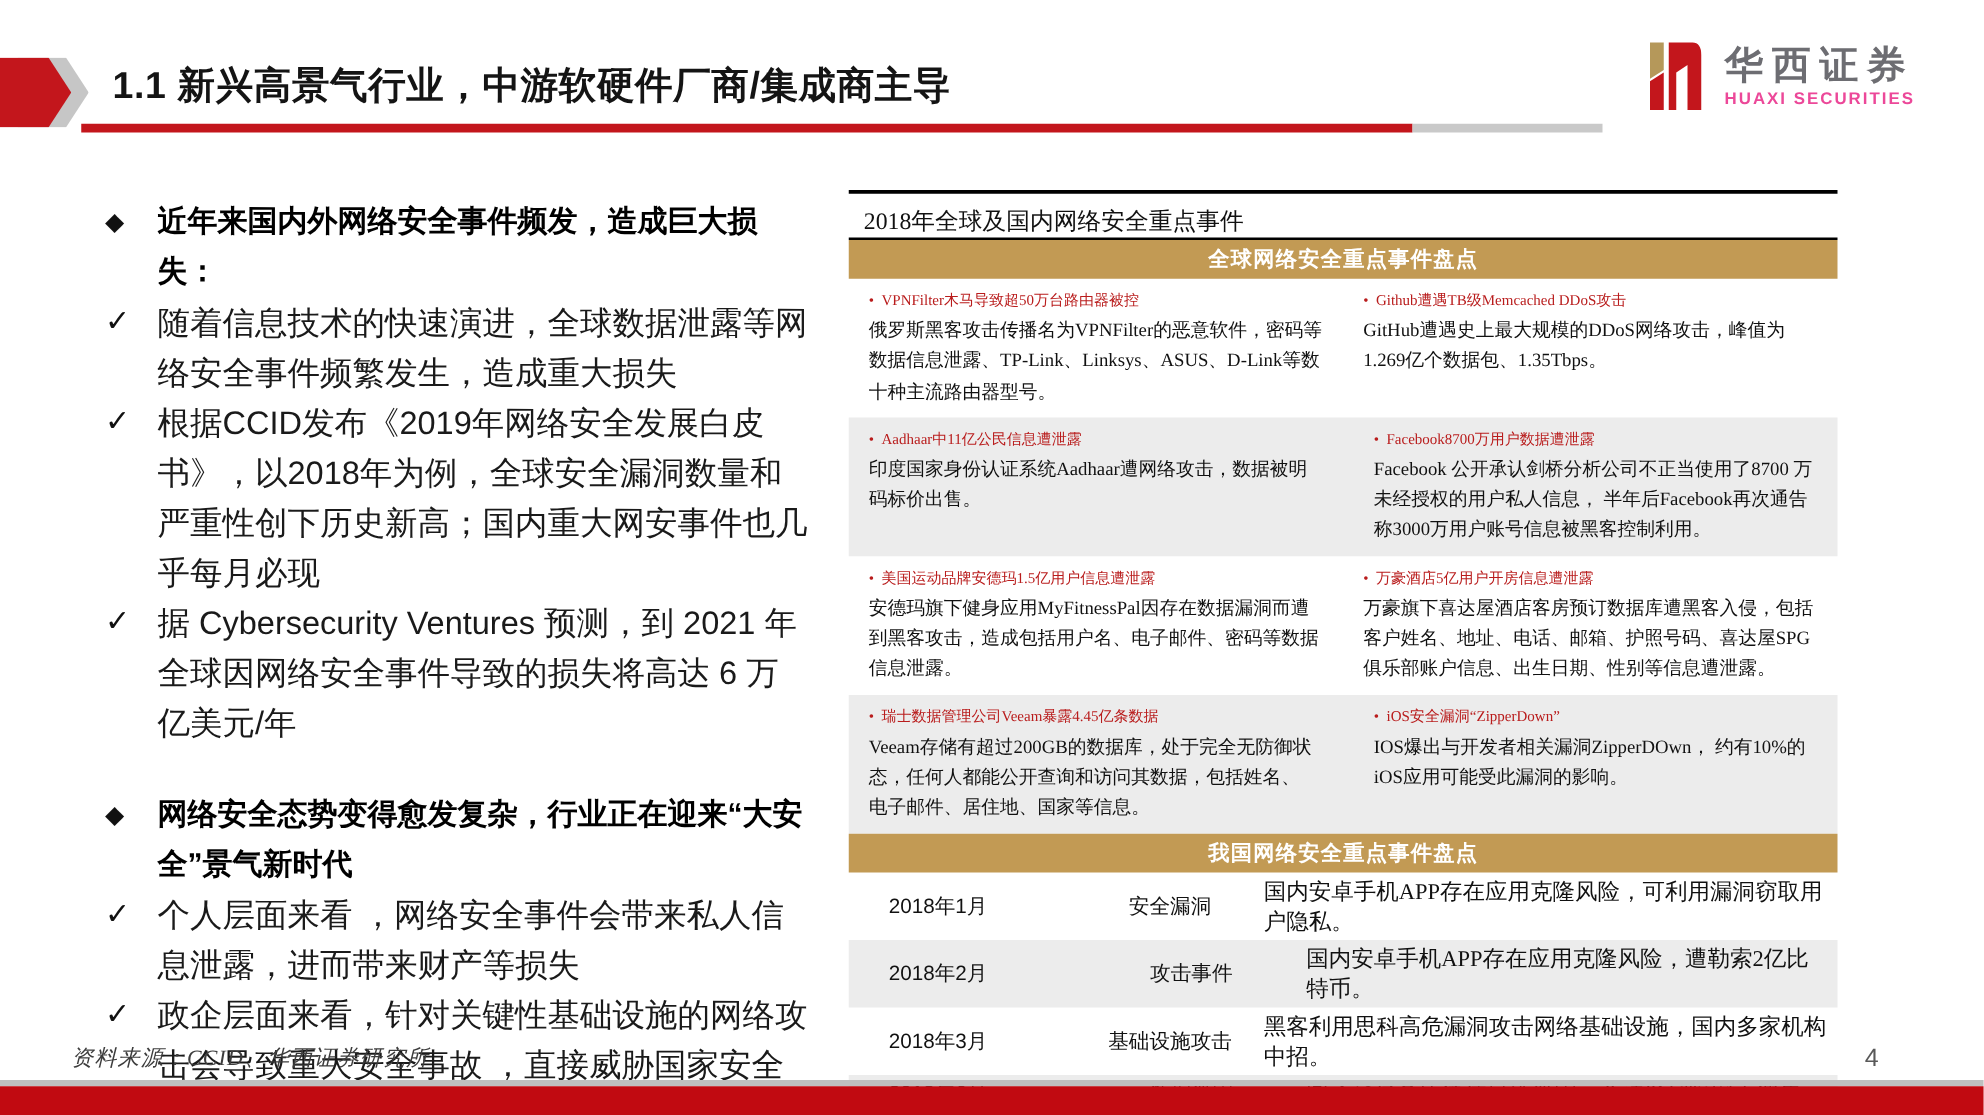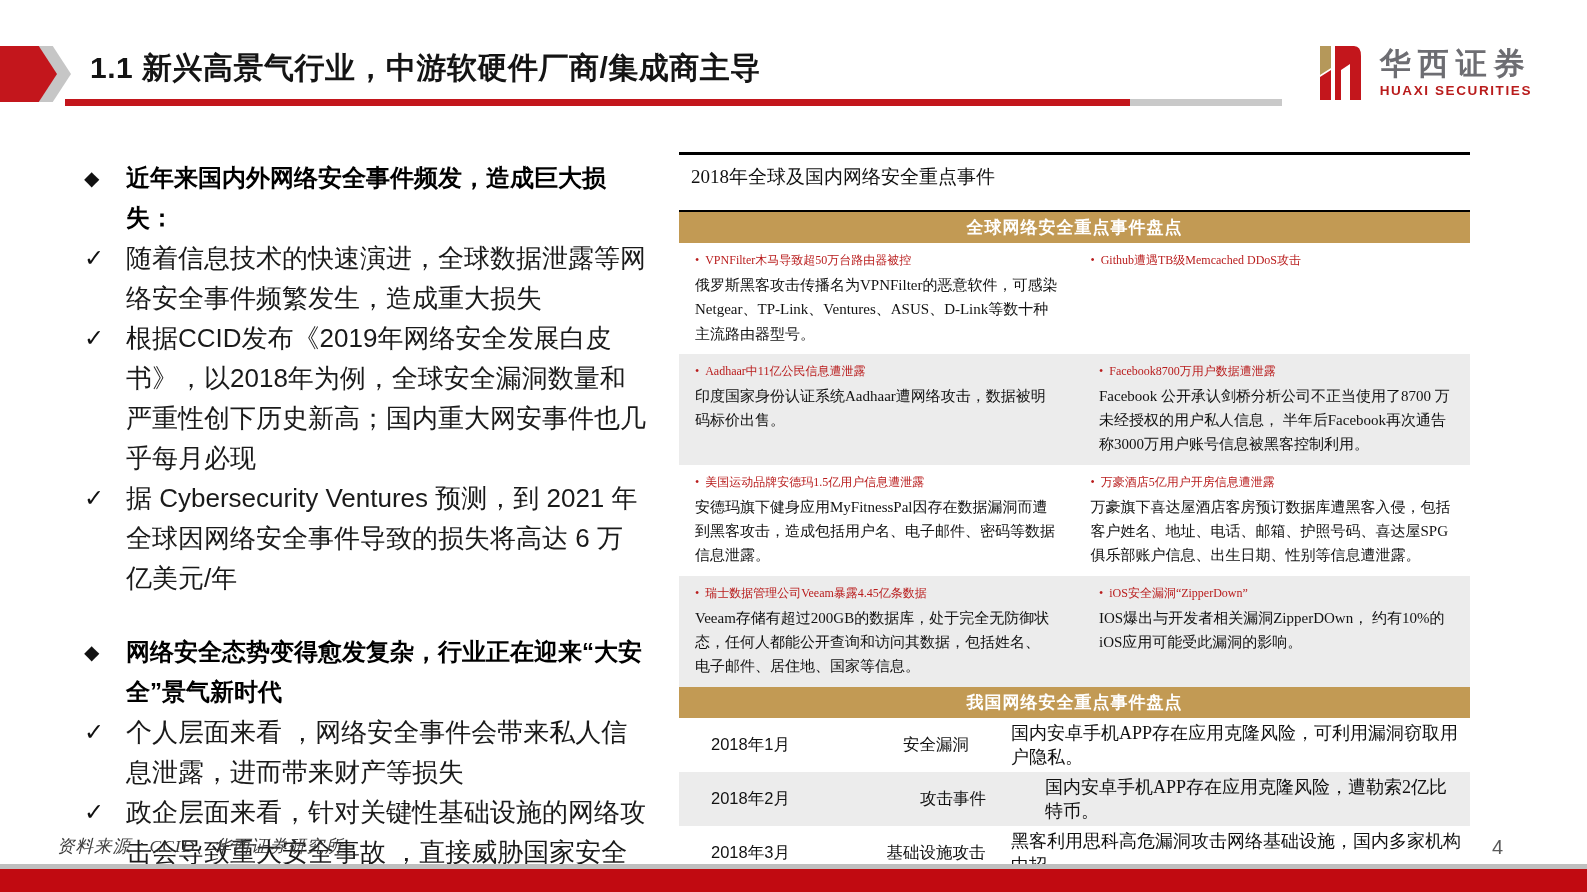--- a/index.html
+++ b/index.html
@@ -16,42 +16,42 @@
     clip-path:polygon(0 0,68% 0,100% 50%,68% 100%,0 100%);}
   .chev.gray{left:14px;background:#c6c6c6;}
   .chev.red{left:0;background:#c3161c;}
   .page-title{
     position:absolute;left:90px;top:48px;margin:0;
     font-size:30px;font-weight:bold;color:#141414;letter-spacing:.5px;
   }
   .rule-red{position:absolute;left:65px;top:99px;width:1065px;height:7px;background:#c3161c;}
   .rule-gray{position:absolute;left:1130px;top:99px;width:152px;height:7px;background:#c9c9c9;}
 
-  .logo{position:absolute;right:55px;top:44px;display:flex;align-items:center;gap:14px;}
+  .logo{position:absolute;right:55px;top:32px;display:flex;align-items:center;gap:14px;}
   .logo-mark{width:52px;height:58px;}
   .logo-text{display:flex;flex-direction:column;line-height:1.1;}
   .logo-cn{font-size:31px;color:#6d6d72;letter-spacing:7px;font-weight:bold;
     font-family:"Liberation Serif","DejaVu Serif",serif;}
-  .logo-en{font-size:13.5px;color:#b91c1c;letter-spacing:1.6px;font-weight:bold;margin-top:3px;}
+  .logo-en{font-size:13.5px;color:#ec4899;letter-spacing:1.6px;font-weight:bold;margin-top:3px;}
 
   
   .left-col{position:absolute;left:84px;top:158px;width:562px;}
   .sec{margin-bottom:34px;}
   .li-row{display:flex;align-items:flex-start;}
   .li-marker{width:42px;flex:0 0 42px;font-size:20px;line-height:40px;color:#111;}
   .li-marker.check{font-size:24px;}
   .li-text{flex:1;font-size:26px;line-height:40px;color:#1a1a1a;}
   .li-text.hd{font-weight:bold;font-size:24px;color:#000000;}
   .li-text.bold{font-weight:bold;color:#000;}
 
   
   .evt-table{position:absolute;left:679px;top:152px;width:791px;
     font-family:"Liberation Serif","DejaVu Serif",serif;}
   .tbl-top{border-top:3px solid #000;}
-  .tbl-caption{font-size:19px;color:#111;padding:9px 12px 20px 12px;
+  .tbl-caption{font-size:19px;color:#111;padding:9px 12px 0 12px;
     border-bottom:2.5px solid #000;}
   .banner{background:#c29a54;color:#ffffff;text-align:center;
     font-size:17px;font-weight:bold;letter-spacing:1px;padding:4px 0;}
   .g-row{display:flex;}
   .g-row.shaded,.d-row.shaded{background:#ececec;gap:17px;}
   .g-cell{width:50%;box-sizing:border-box;padding:7px 14px 8px 16px;}
   .g-title{font-size:12px;font-weight:normal;color:#b91c1c;margin:2px 0 4px 0;}
   .g-title .dot{margin-right:6px;}
   .g-desc{font-size:15px;line-height:1.62;color:#111;}
   .d-row{display:flex;align-items:center;padding:3px 0;}
@@ -129,24 +129,25 @@
       </div>
     </div>
 
   <div class="evt-table tbl-top">
     <div class="tbl-caption">2018年全球及国内网络安全重点事件</div>
     <div class="banner">全球网络安全重点事件盘点</div>
     <div id="global-rows">
         <div class="g-row">
           <div class="g-cell">
             <div class="g-title"><span class="dot">•</span>VPNFilter木马导致超50万台路由器被控</div>
-            <div class="g-desc">俄罗斯黑客攻击传播名为VPNFilter的恶意软件，可感染Netgear、TP-Link、Ventures、ASUS、D-Link等数十种主流路由器型号。</div>
+            <div class="g-desc">俄罗斯黑客攻击传播名为VPNFilter的恶意软件，密码等数据信息泄露、TP-Link、Linksys、ASUS、D-Link等数十种主流路由器型号。</div>
           </div>
           <div class="g-cell">
             <div class="g-title"><span class="dot">•</span>Github遭遇TB级Memcached DDoS攻击</div>
+            <div class="g-desc">GitHub遭遇史上最大规模的DDoS网络攻击，峰值为1.269亿个数据包、1.35Tbps。</div>
           </div>
         </div>
         <div class="g-row shaded">
           <div class="g-cell">
             <div class="g-title"><span class="dot">•</span>Aadhaar中11亿公民信息遭泄露</div>
             <div class="g-desc">印度国家身份认证系统Aadhaar遭网络攻击，数据被明码标价出售。</div>
           </div>
           <div class="g-cell">
             <div class="g-title"><span class="dot">•</span>Facebook8700万用户数据遭泄露</div>
             <div class="g-desc">Facebook 公开承认剑桥分析公司不正当使用了8700 万未经授权的用户私人信息， 半年后Facebook再次通告称3000万用户账号信息被黑客控制利用。</div>

